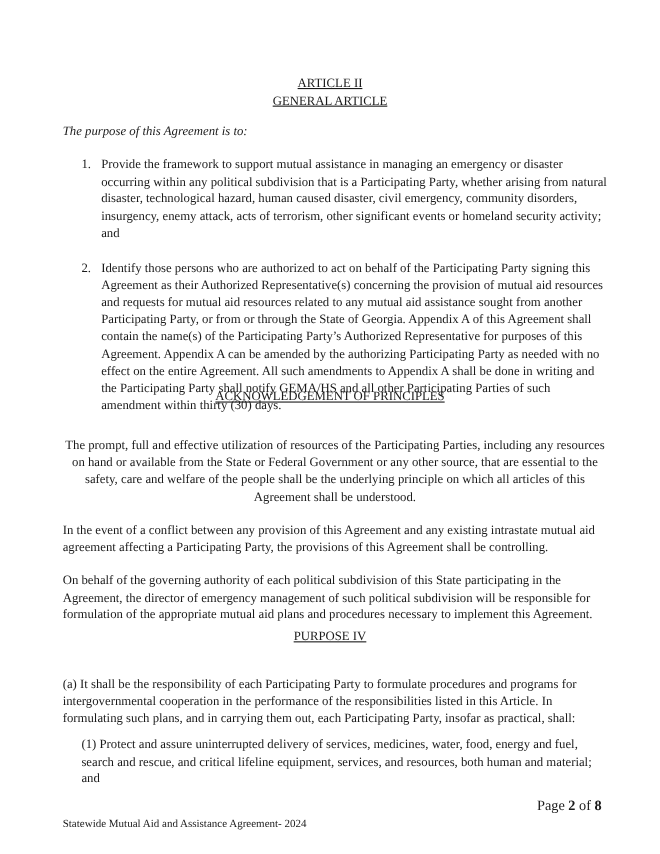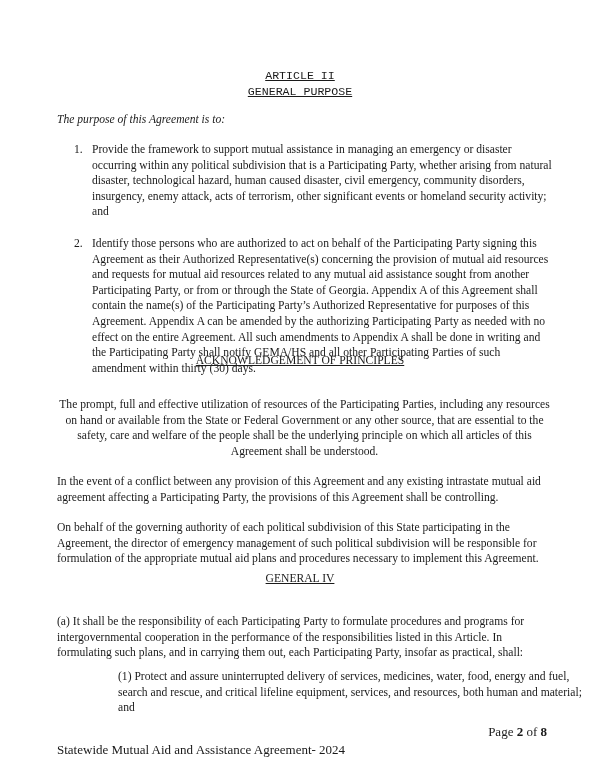--- a/index.html
+++ b/index.html
@@ -8,33 +8,33 @@
       font-family: "Liberation Serif", serif; color: #1a1a1a;
       font-size: 11.6px; line-height: 15.6px;
     }
     .page { position: absolute; left: 0; top: 0; width: 600px; height: 776px; }
     .heading { position: absolute; left: 0; width: 600px; text-align: center; }
     .heading span { display: block; text-decoration: underline; text-underline-offset: 1px; line-height: 15.6px; }
     .para { position: absolute; left: 57px; width: 495px; }
     .item { position: absolute; left: 74px; width: 480px; }
     .item .num { position: absolute; left: 0; top: 0; }
     .item .txt { position: absolute; left: 18px; width: 460px; }
-    .sub { position: absolute; left: 74px; width: 480px; margin-left: 44px; }
-    .footer-left { position: absolute; left: 57px; top: 742px; font-size: 13px; }
+    .sub { position: absolute; left: 74px; width: 480px; }
+    .footer-left { position: absolute; left: 57px; top: 742px; font-size: 10px; }
     .footer-right { position: absolute; right: 53px; top: 724px; font-size: 13px; }
     .footer-right b { font-weight: bold; }
   </style>
 </head>
 <body>
 
 <div class="page">
 
-  <div class="heading" style="top:68px;font-family:Liberation Mono, monospace;">
+  <div class="heading" style="top:68px;">
     <span>ARTICLE II</span>
-    <span>GENERAL PURPOSE</span>
+    <span>GENERAL ARTICLE</span>
   </div>
 
   <div class="para" style="top:112px;font-style:italic;">The purpose of this Agreement is to:</div>
 
   <div class="item" style="top:142px;">
     <span class="num">1.</span>
     <div class="txt">Provide the framework to support mutual assistance in managing an emergency or  disaster occurring within any political subdivision that is a Participating Party, whether arising  from natural disaster, technological hazard, human caused disaster, civil emergency, community disorders, insurgency, enemy attack, acts of terrorism, other  significant events or homeland security activity; and</div>
   </div>
 
   <div class="item" style="top:236px;">
@@ -44,21 +44,21 @@
 
   <div class="heading" style="top:353px;">
     <span>ACKNOWLEDGEMENT OF PRINCIPLES</span>
   </div>
 
   <div class="para" style="top:397px;text-align:center;">The prompt, full and effective utilization of resources of the Participating Parties, including any resources on hand or available from the State or Federal Government or any other source, that are essential to the safety, care and welfare of the people shall be the underlying principle on which all articles of this Agreement shall be understood.</div>
   <div class="para" style="top:474px;">In the event of a conflict between any provision of this Agreement and any existing intrastate mutual aid agreement affecting a Participating Party, the provisions of this Agreement shall be controlling.</div>
   <div class="para" style="top:520px;">On behalf of the governing authority of each political subdivision of this State participating in the Agreement, the director of emergency management of such political subdivision will be responsible for formulation of the appropriate mutual aid plans and procedures necessary to implement this Agreement.</div>
 
   <div class="heading" style="top:571px;">
-    <span>GENERAL IV</span>
+    <span>PURPOSE IV</span>
   </div>
 
   <div class="para" style="top:614px;">(a) It shall be the responsibility of each Participating Party to formulate procedures and programs for intergovernmental cooperation in the performance of the responsibilities listed in this Article. In formulating such plans, and in carrying them out, each Participating Party, insofar as practical, shall:</div>
 
   <div class="sub" style="top:669px;">(1) Protect and assure uninterrupted delivery of services, medicines, water, food, energy and fuel, search and rescue, and critical lifeline equipment, services, and resources, both human and material; and</div>
 
   <div class="footer-right"><span>Page </span><b>2</b><span> of </span><b>8</b></div>
 
   <div class="footer-left">Statewide Mutual Aid and Assistance Agreement- 2024</div>
 

